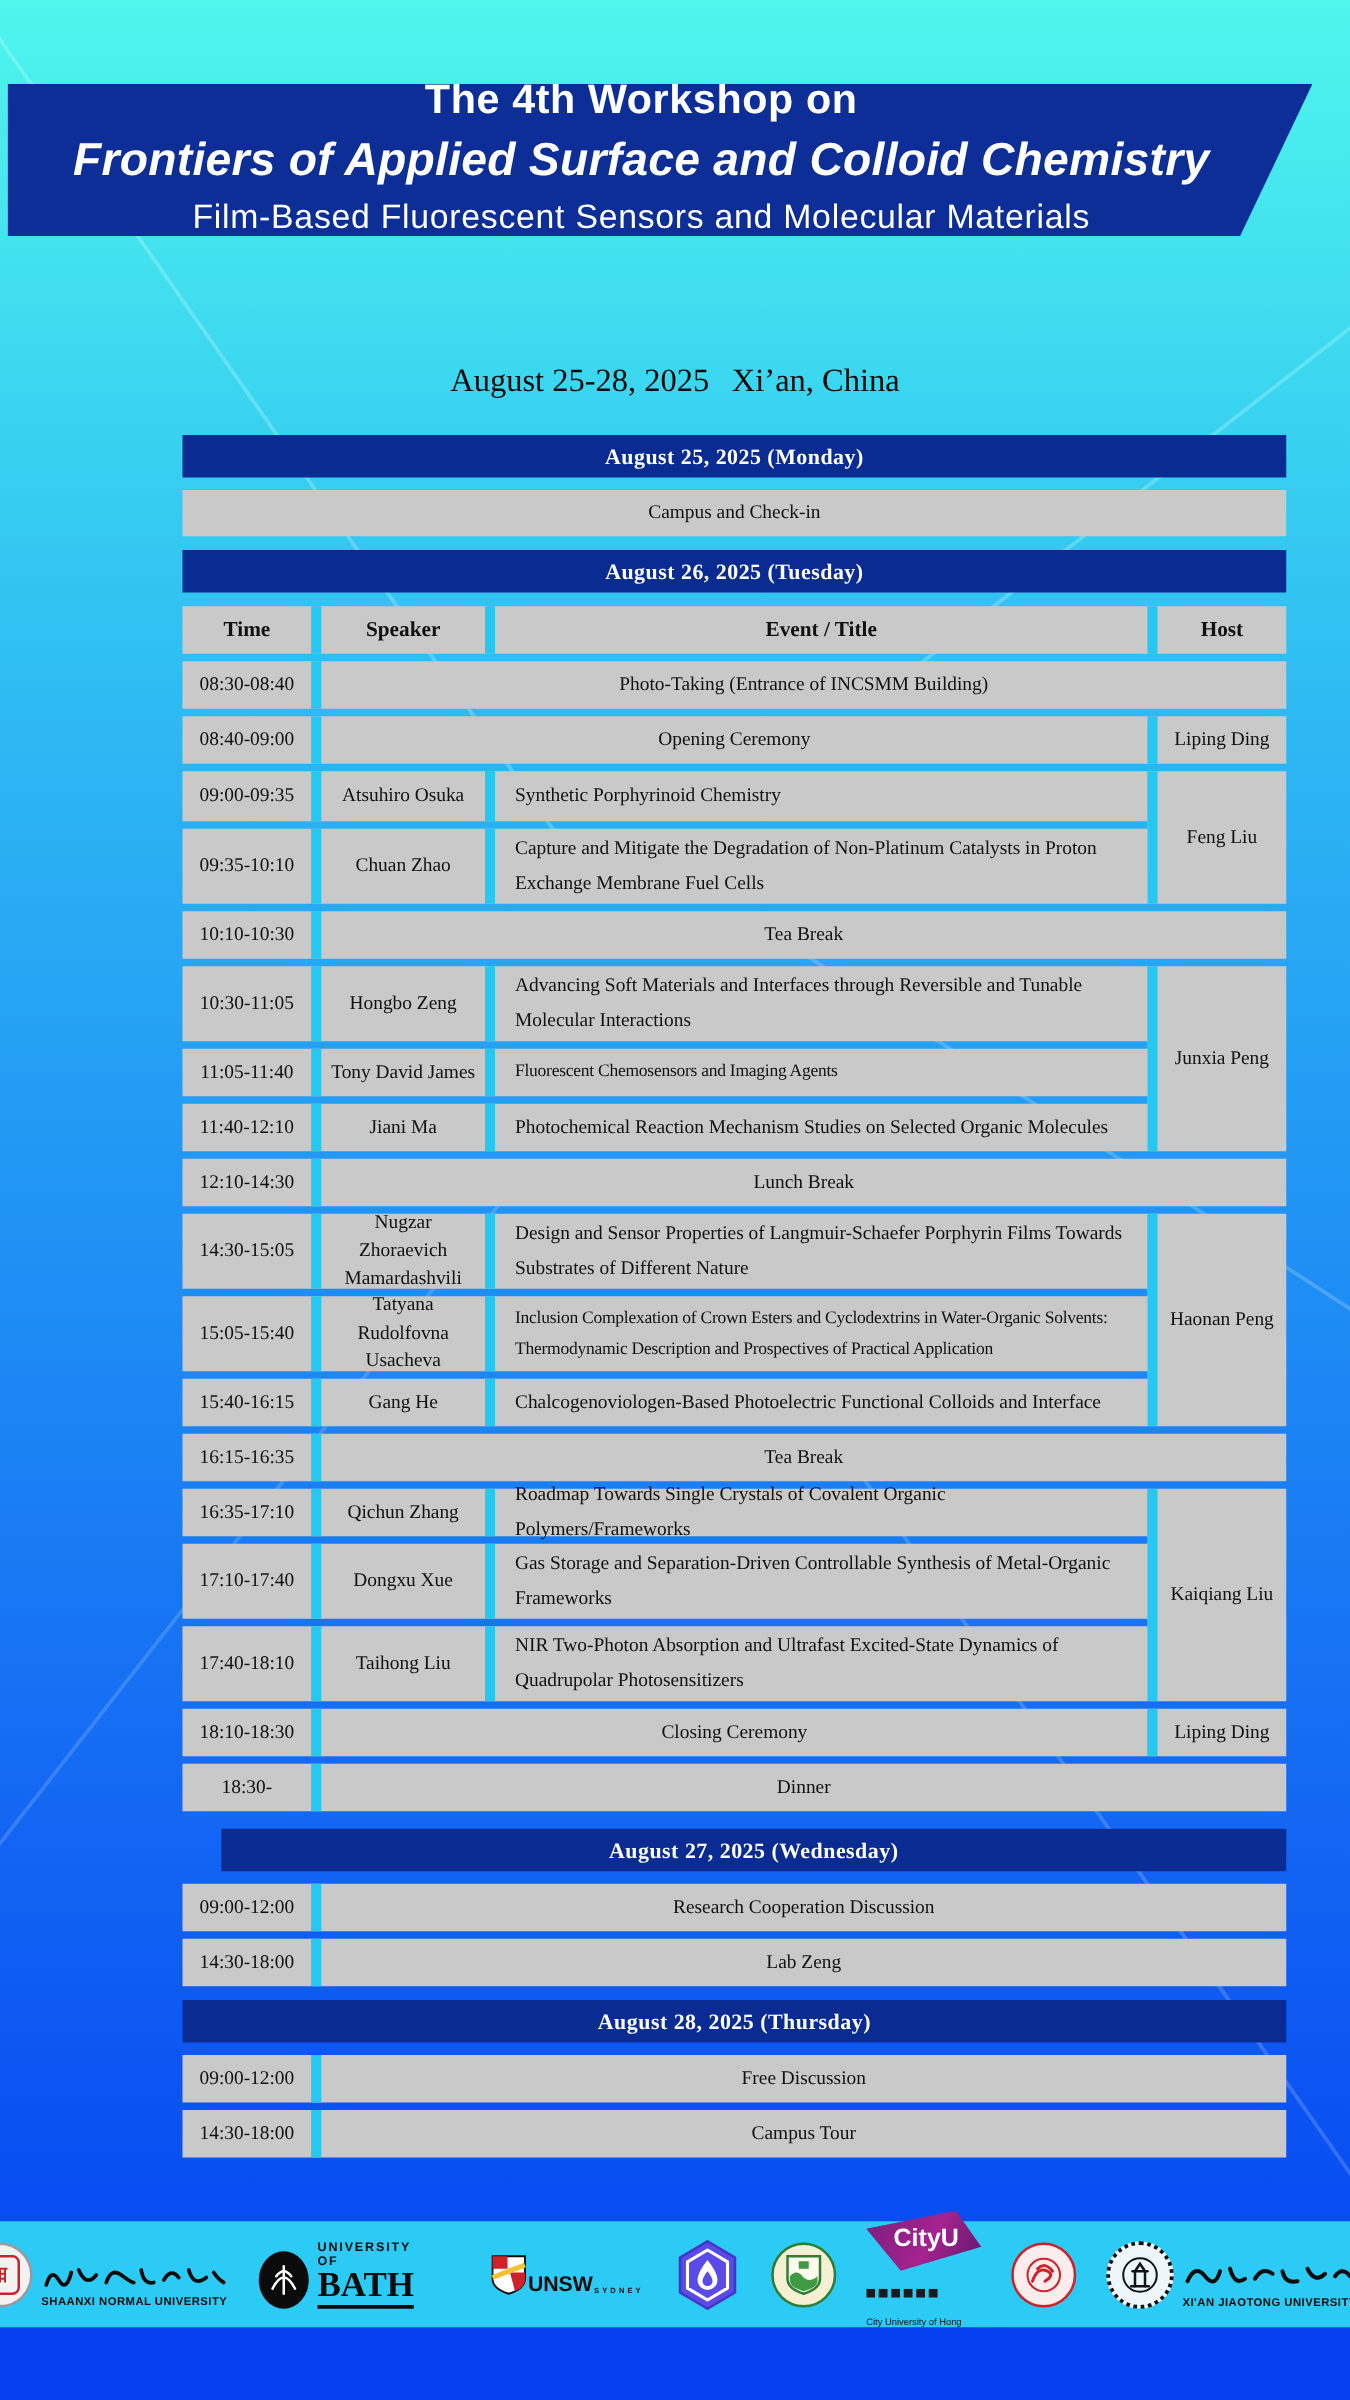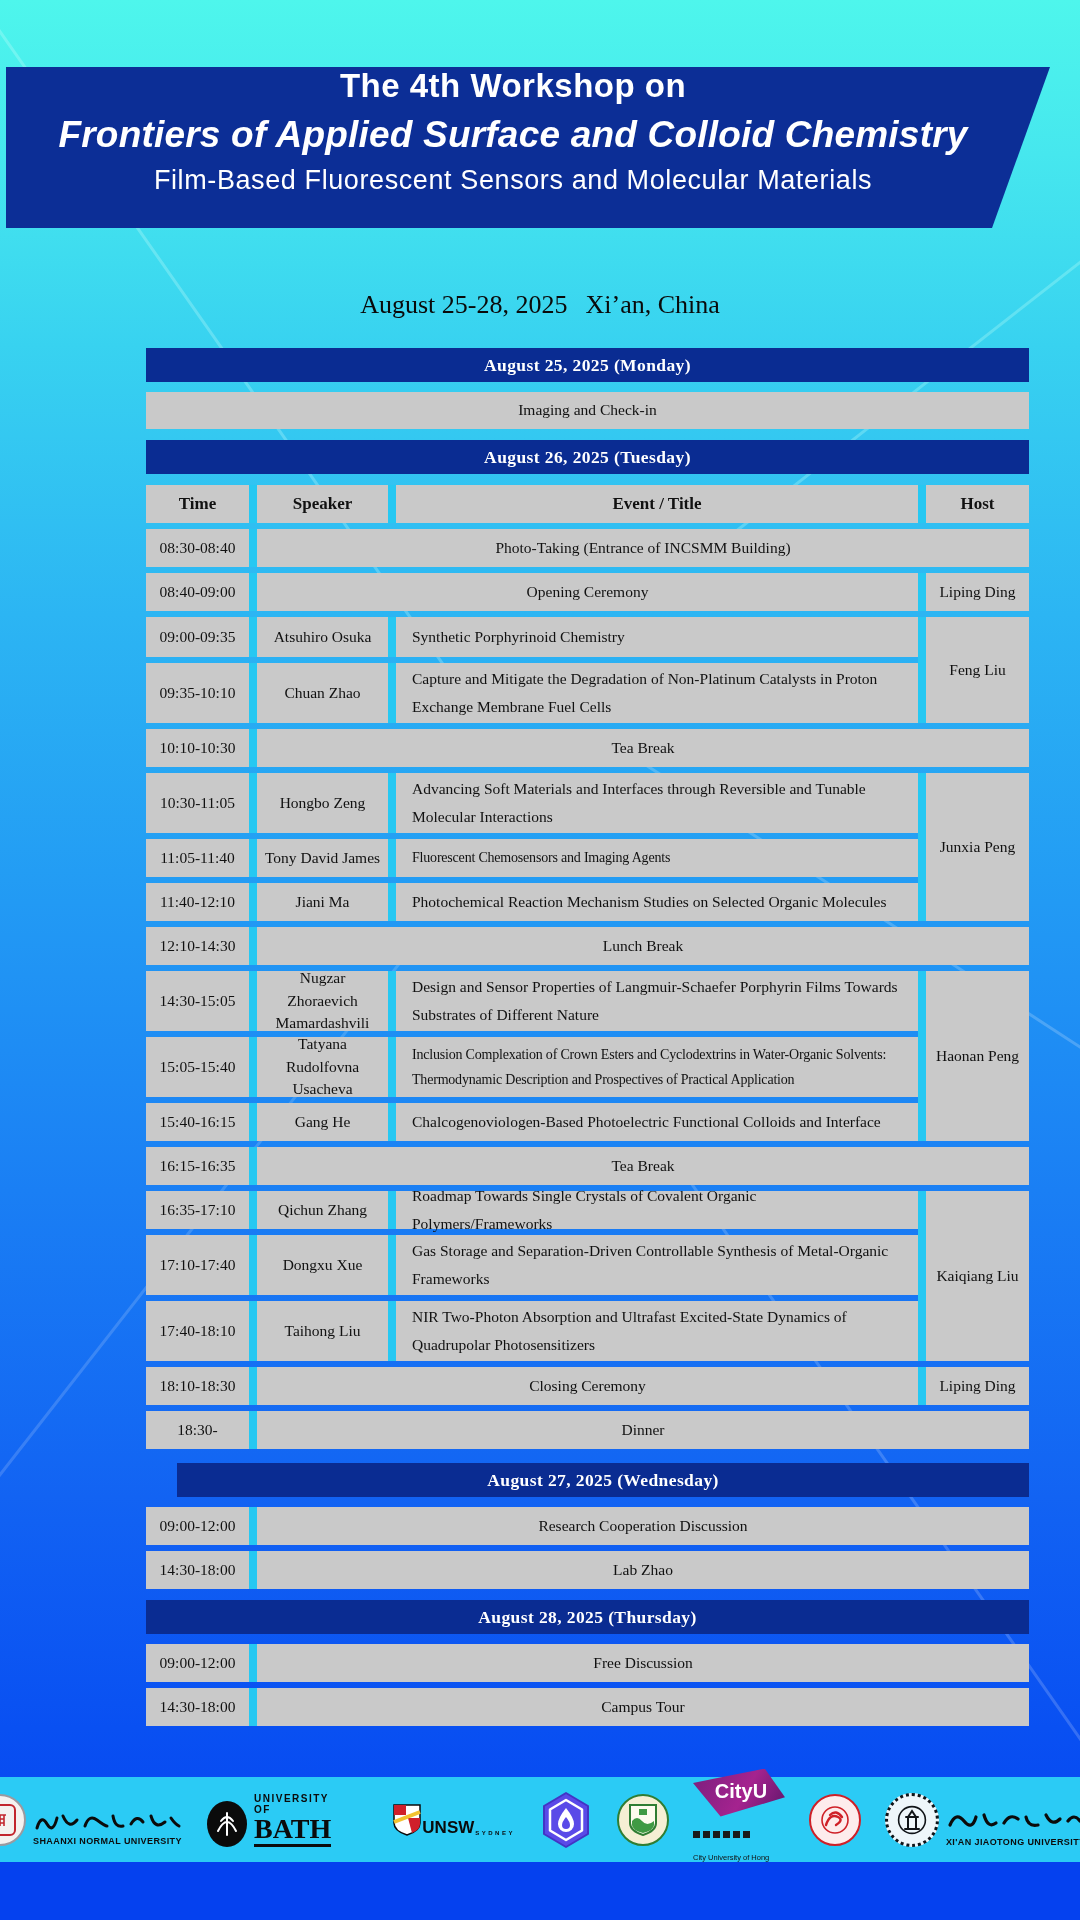--- a/index.html
+++ b/index.html
@@ -9,24 +9,24 @@
                    #229af4 47%, #1a7ff4 62%, #1263f3 78%, #0950f2 90%, #0542f1 100%);}
   
   .streak{position:absolute;height:3px;background:rgba(210,255,250,.28);z-index:0;border-radius:2px;}
   .s1{width:900px;left:-240px;top:330px;transform:rotate(55deg);}
   .s2{width:820px;left:620px;top:300px;transform:rotate(-38deg);background:rgba(190,255,248,.30);}
   .s3{width:900px;left:560px;top:1000px;transform:rotate(33deg);background:rgba(255,255,255,.20);}
   .s4{width:700px;left:-160px;top:1230px;transform:rotate(-52deg);background:rgba(255,255,255,.16);}
   .s5{width:760px;left:520px;top:1480px;transform:rotate(55deg);background:rgba(255,255,255,.18);}
 
   
-  #banner{position:absolute;left:6px;top:67px;width:1044px;height:161px;z-index:1;
+  #banner{position:absolute;left:6px;top:67px;width:1044px;height:122px;z-index:1;
           background:#0c2e96;
           clip-path:polygon(0 0,100% 0,calc(100% - 58px) 100%,0 100%);
-          display:flex;flex-direction:column;align-items:center;justify-content:flex-start;
+          display:flex;flex-direction:column;align-items:center;justify-content:flex-end;
           gap:9px;color:#fff;text-align:center;
           font-family:"Liberation Sans", sans-serif;padding-right:30px;box-sizing:border-box;}
   .b1{font-size:33px;font-weight:bold;letter-spacing:.5px;}
   .b2{font-size:37px;font-weight:bold;font-style:italic;letter-spacing:.2px;}
   .b3{font-size:27px;font-weight:normal;letter-spacing:.6px;}
 
   #dateline{position:absolute;left:0;top:290px;width:100%;text-align:center;z-index:1;
             font-size:26px;color:#0a0a0a;}
   #dateline .loc{margin-left:18px;}
 
@@ -107,21 +107,21 @@
     <div class="b3">Film-Based Fluorescent Sensors and Molecular Materials</div>
   </div>
 
   <div id="dateline">
     <span>August 25-28, 2025</span><span class="loc">Xi’an, China</span>
   </div>
 
   <div id="tablewrap">
 
     <div class="dayband">August 25, 2025 (Monday)</div>
-    <div class="cl monrow">Imaging and Check-in</div>
+    <div class="cl monrow">Campus and Check-in</div>
 
     <div class="dayband tband">August 26, 2025 (Tuesday)</div>
     <div class="tuegrid">
       <div class="cl hdr c1 gr1">Time</div>
       <div class="cl hdr bl c2 gr1">Speaker</div>
       <div class="cl hdr bl c3 gr1">Event / Title</div>
       <div class="cl hdr bl c4 gr1">Host</div>
 
       <div class="cl c1 gr2">08:30-08:40</div>
       <div class="cl bl c24 gr2">Photo-Taking (Entrance of INCSMM Building)</div>
@@ -193,21 +193,21 @@
 
       <div class="cl c1 gr19">18:30-</div>
       <div class="cl bl c24 gr19">Dinner</div>
     </div>
 
     <div class="dayband wband">August 27, 2025 (Wednesday)</div>
     <div class="simplegrid">
       <div class="cl">09:00-12:00</div>
       <div class="cl bl">Research Cooperation Discussion</div>
       <div class="cl">14:30-18:00</div>
-      <div class="cl bl">Lab Zhao</div>
+      <div class="cl bl">Lab Zeng</div>
     </div>
 
     <div class="dayband tband">August 28, 2025 (Thursday)</div>
     <div class="simplegrid">
       <div class="cl">09:00-12:00</div>
       <div class="cl bl">Free Discussion</div>
       <div class="cl">14:30-18:00</div>
       <div class="cl bl">Campus Tour</div>
     </div>
   </div>

